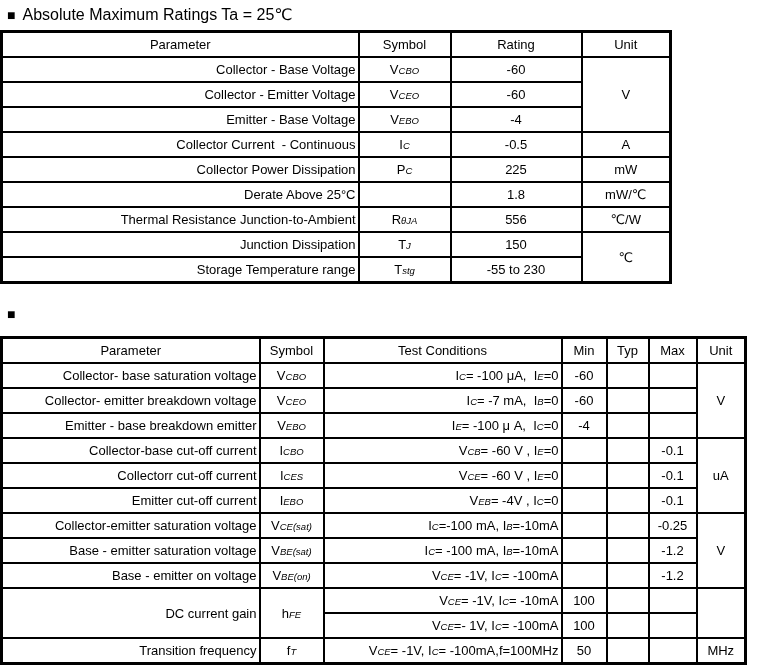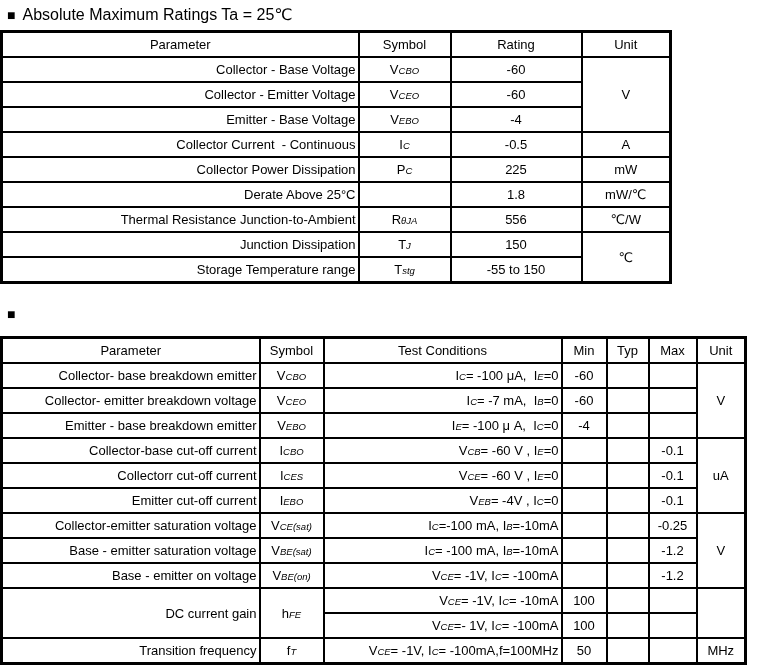--- a/index.html
+++ b/index.html
@@ -99,21 +99,21 @@
     </tr>
     <tr>
       <td class="l">Junction Dissipation</td>
       <td><span>T</span><span class="sc">J</span></td>
       <td>150</td>
       <td rowspan="2">℃</td>
     </tr>
     <tr>
       <td class="l">Storage Temperature range</td>
       <td><span>T</span><span class="sc">stg</span></td>
-      <td>-55 to 150</td>
+      <td>-55 to 230</td>
     </tr>
   </tbody>
 </table>
 
 <div class="heading h2">
   <span class="bullet">■</span>
 </div>
 
 <table class="t2">
   <colgroup>
@@ -129,21 +129,21 @@
     <tr>
       <th>Parameter</th>
       <th>Symbol</th>
       <th>Test Conditions</th>
       <th>Min</th>
       <th>Typ</th>
       <th>Max</th>
       <th>Unit</th>
     </tr>
     <tr>
-      <td class="l">Collector- base breakdown emitter</td>
+      <td class="l">Collector- base saturation voltage</td>
       <td><span>V</span><span class="sc">CBO</span></td>
       <td class="l"><span>I</span><span class="sc">C</span><span>= -100 μA,  I</span><span class="sc">E</span><span>=0</span></td>
       <td>-60</td>
       <td></td>
       <td></td>
       <td rowspan="3">V</td>
     </tr>
     <tr>
       <td class="l">Collector- emitter breakdown voltage</td>
       <td><span>V</span><span class="sc">CEO</span></td>

